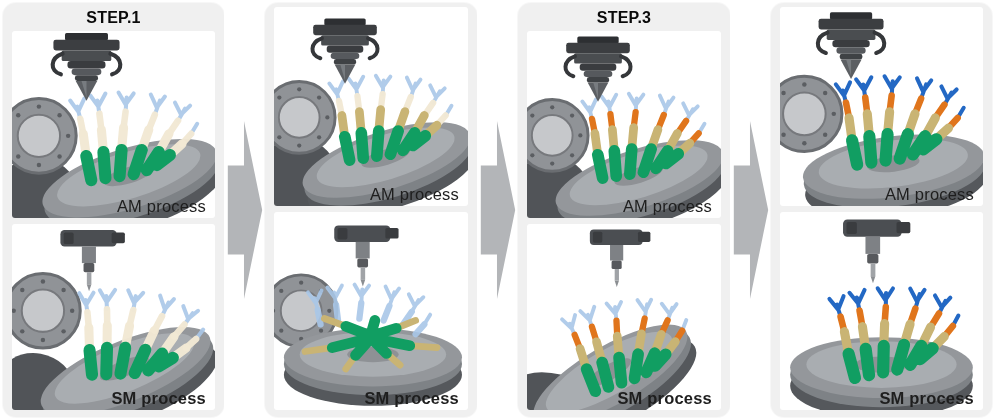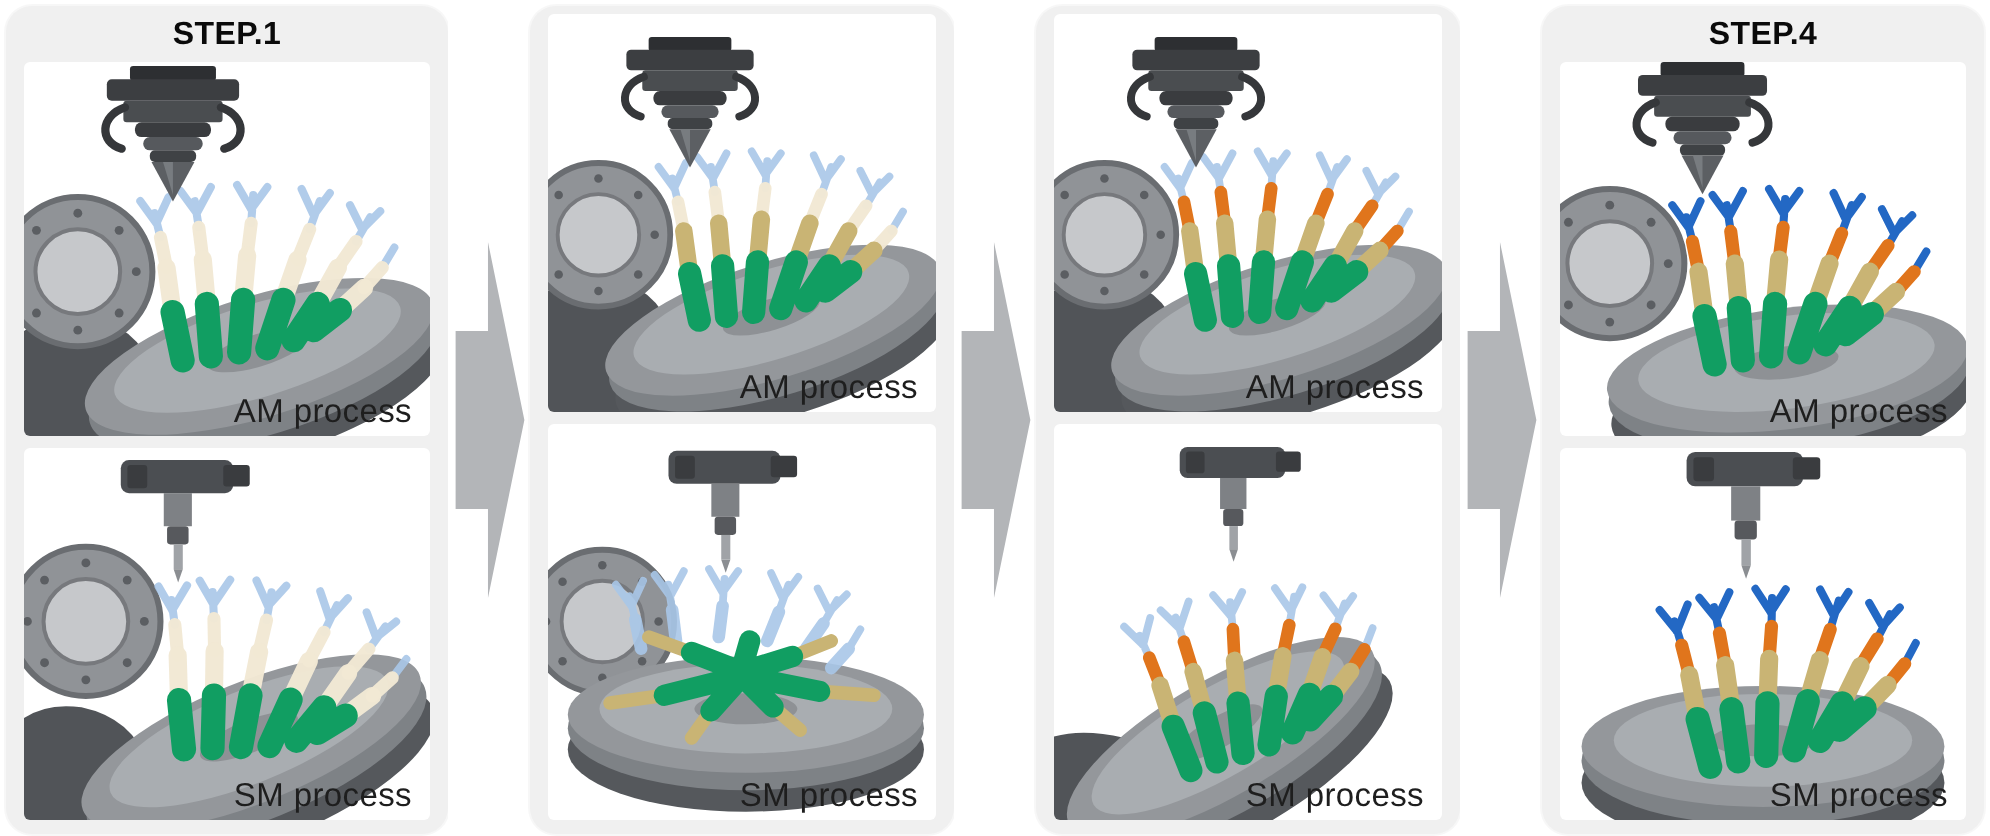--- a/index.html
+++ b/index.html
@@ -29,21 +29,21 @@
     color:#0a0a0a;
   }
   .fig{
     position:relative;
     flex:1;
     background:var(--figure-bg,#fff);
     border-radius:3px;
     margin:0 0 6px 0;
     overflow:hidden;
   }
-  .fig:last-child{margin-bottom:1px;}
+  .fig:last-child{margin-bottom:1px;font-weight:bold;}
   .fig svg{width:100%;height:100%;display:block;}
   .cap{
     position:absolute;
     right:9px;
     bottom:2px;
     font-size:16.5px;
     color:var(--label,#1e1e1e);
     letter-spacing:.2px;
     margin-top:48px;
   }
@@ -215,20 +215,21 @@
     </figure>
   </section>
 
   <div class="gap">
     <svg viewBox="0 0 34 176">
       <polygon class="arrow-shape" points="0,44 16,44 16,0 34,88 16,176 16,132 0,132"></polygon>
     </svg>
   </div>
 
   <section class="card">
+    <h2>STEP.3</h2>
     <figure class="fig">
       <svg viewBox="0 0 200 185">
         <use href="#mass" transform="translate(-14,152) rotate(8)"></use>
         <use href="#ring" transform="translate(26,104)"></use>
         <use href="#platter" transform="translate(116,148) rotate(-17)"></use>
         <g transform="translate(40,34)">
           <use href="#band-tips" class="c-ghostB"></use>
           <use href="#band-upper" class="c-orange"></use>
           <use href="#band-mid" class="c-tan"></use>
           <use href="#band-base" class="c-green"></use>
@@ -253,21 +254,20 @@
     </figure>
   </section>
 
   <div class="gap">
     <svg viewBox="0 0 34 176">
       <polygon class="arrow-shape" points="0,44 16,44 16,0 34,88 16,176 16,132 0,132"></polygon>
     </svg>
   </div>
 
   <section class="card">
-    <h2>STEP.4</h2>
     <figure class="fig">
       <svg viewBox="0 0 200 185">
         <use href="#ring" transform="translate(24,100)"></use>
         <use href="#platter" transform="translate(112,152) rotate(-7)"></use>
         <g transform="translate(38,36)">
           <use href="#band-tips" class="c-blue"></use>
           <use href="#band-upper" class="c-orange"></use>
           <use href="#band-mid" class="c-tan"></use>
           <use href="#band-base" class="c-green"></use>
         </g>

